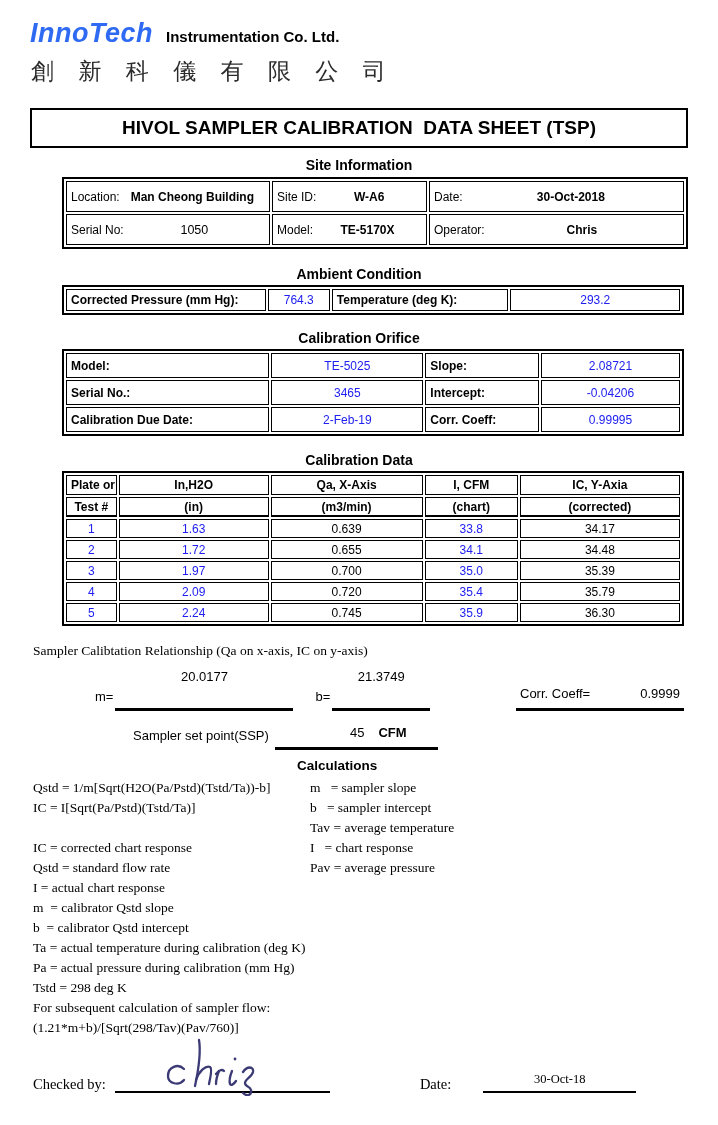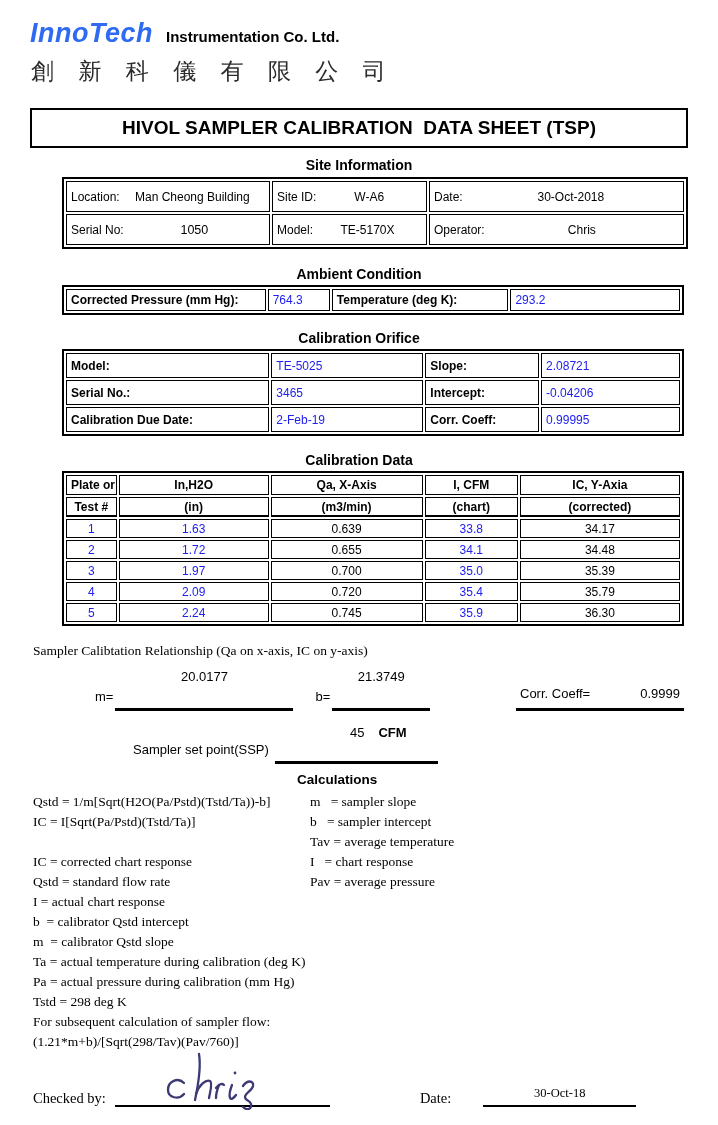--- a/index.html
+++ b/index.html
@@ -20,24 +20,24 @@
     display:flex; align-items:center; justify-content:center;
   }
   .title-box span { font-size:19px; font-weight:bold; white-space:pre; }
   .sec-heading { text-align:center; font-size:14px; font-weight:bold; }
   
   table.xl { border-collapse:separate; border-spacing:2px; border:2px solid #000;
              margin-left:62px; table-layout:fixed; }
   table.xl td { border:1.5px solid #000; font-size:12px; vertical-align:middle;
                 padding:0 4px; overflow:hidden; white-space:nowrap; }
   .lbl { font-weight:bold; }
-  .blue { color:#2020f0; font-weight:normal; }
+  .blue { color:#2020f0; font-weight:normal; text-align:center; }
   .cellflex { display:flex; align-items:center; }
   .cellflex .lbl { flex:none; }
-  .cellflex .val { flex:1; text-align:center; font-weight:normal; }
+  .cellflex .val { flex:1; text-align:center; font-weight:bold; }
   .cellflex .val.normal { font-weight:normal; font-size:12.5px; }
   
   .site-table td { height:31px; }
   
   .amb-table td { height:22px; }
   
   .orf-table td { height:25px; }
   
   .cal-table td { height:20px; text-align:center; }
   .cal-table td.hdr { font-weight:bold; }
@@ -47,21 +47,21 @@
   .rel-heading { font-family:"Liberation Serif", serif; font-size:13.5px; margin:17px 0 0 33px; }
   .rel-row { display:flex; align-items:flex-end; margin:10px 34px 0 95px; font-size:13px; }
   .uline { border-bottom:3px solid #000; text-align:center; padding-bottom:24px; }
   .m-val { width:178px; margin-left:2px; }
   .b-lbl { margin-left:22px; }
   .b-val { width:98px; margin-left:2px; }
   .corr-box { margin-left:auto; width:168px; display:flex; justify-content:space-between;
               padding:0 4px 7px 4px; border-bottom:3px solid #000; }
   .ssp-row { display:flex; align-items:flex-end; margin:14px 0 0 133px; font-size:13px; }
   .ssp-lbl { padding-bottom:7px; }
-  .ssp-box { width:163px; margin-left:6px; display:flex; padding-bottom:21px;
+  .ssp-box { width:163px; margin-left:6px; display:flex; padding-bottom:7px;
              border-bottom:3px solid #000; }
   .ssp-box .v { width:55%; text-align:right; }
   .ssp-box .u { margin-left:14px; font-weight:bold; }
   
   .calc-heading { margin:8px 0 0 297px; font-size:13.5px; font-weight:bold; }
   .calc-cols { display:flex; margin:5px 0 0 33px;
                font-family:"Liberation Serif", serif; font-size:13.5px; }
   .calc-left { width:277px; }
   .calc-right { flex:1; }
   .calc-line { height:20px; line-height:20px; white-space:pre; }
@@ -273,22 +273,22 @@
 
   <div class="calc-heading">Calculations</div>
   <div class="calc-cols">
     <div class="calc-left">
       <div class="calc-line">Qstd = 1/m[Sqrt(H2O(Pa/Pstd)(Tstd/Ta))-b]</div>
       <div class="calc-line">IC = I[Sqrt(Pa/Pstd)(Tstd/Ta)]</div>
       <div class="calc-line"></div>
       <div class="calc-line">IC = corrected chart response</div>
       <div class="calc-line">Qstd = standard flow rate</div>
       <div class="calc-line">I = actual chart response</div>
+      <div class="calc-line">m  = calibrator Qstd slope</div>
       <div class="calc-line">b  = calibrator Qstd intercept</div>
-      <div class="calc-line">m  = calibrator Qstd slope</div>
       <div class="calc-line">Ta = actual temperature during calibration (deg K)</div>
       <div class="calc-line">Pa = actual pressure during calibration (mm Hg)</div>
       <div class="calc-line">Tstd = 298 deg K</div>
       <div class="calc-line">For subsequent calculation of sampler flow:</div>
       <div class="calc-line">(1.21*m+b)/[Sqrt(298/Tav)(Pav/760)]</div>
     </div>
     <div class="calc-right">
       <div class="calc-line">m   = sampler slope</div>
       <div class="calc-line">b   = sampler intercept</div>
       <div class="calc-line">Tav = average temperature</div>

